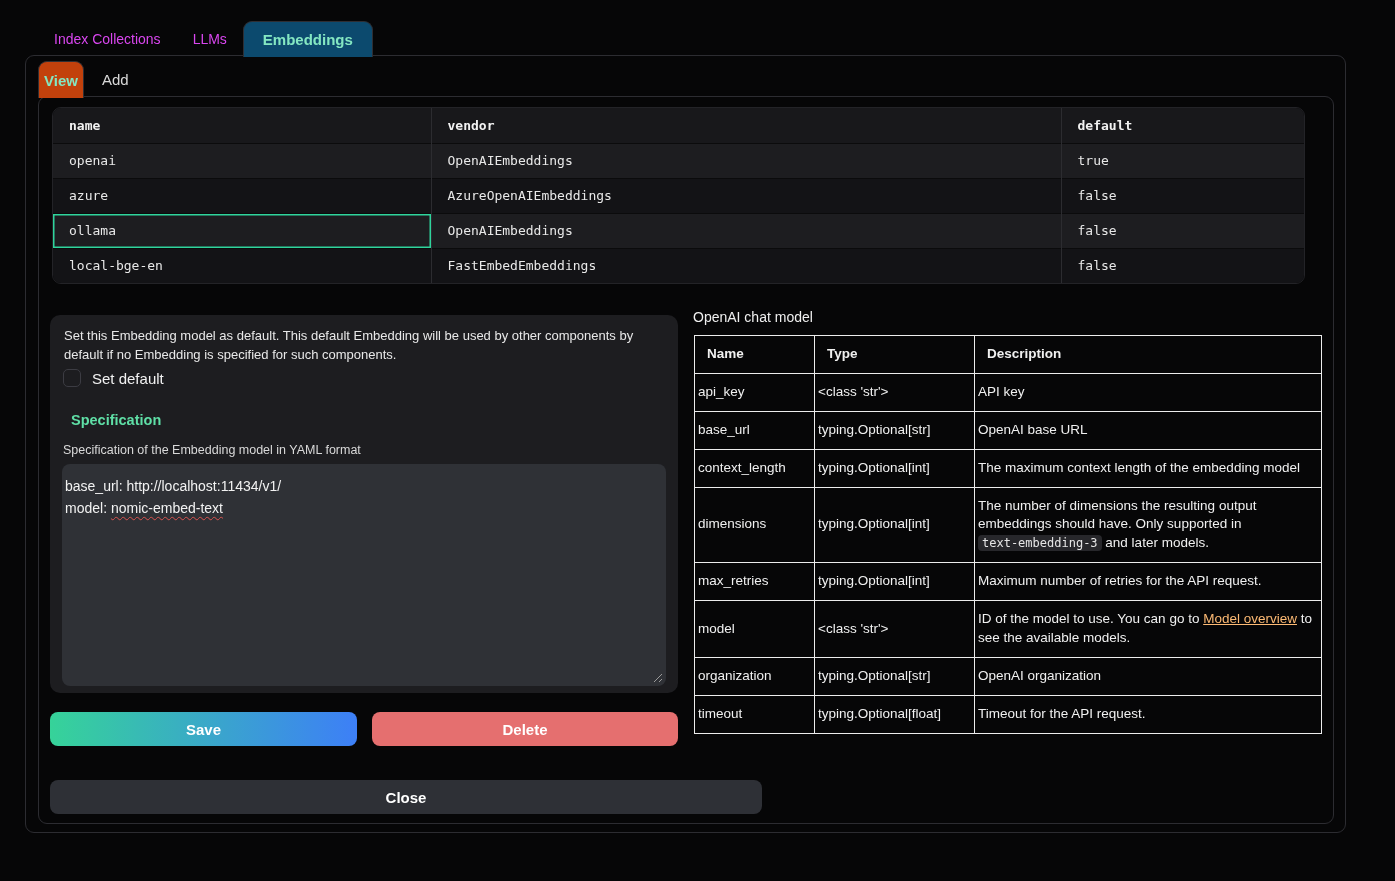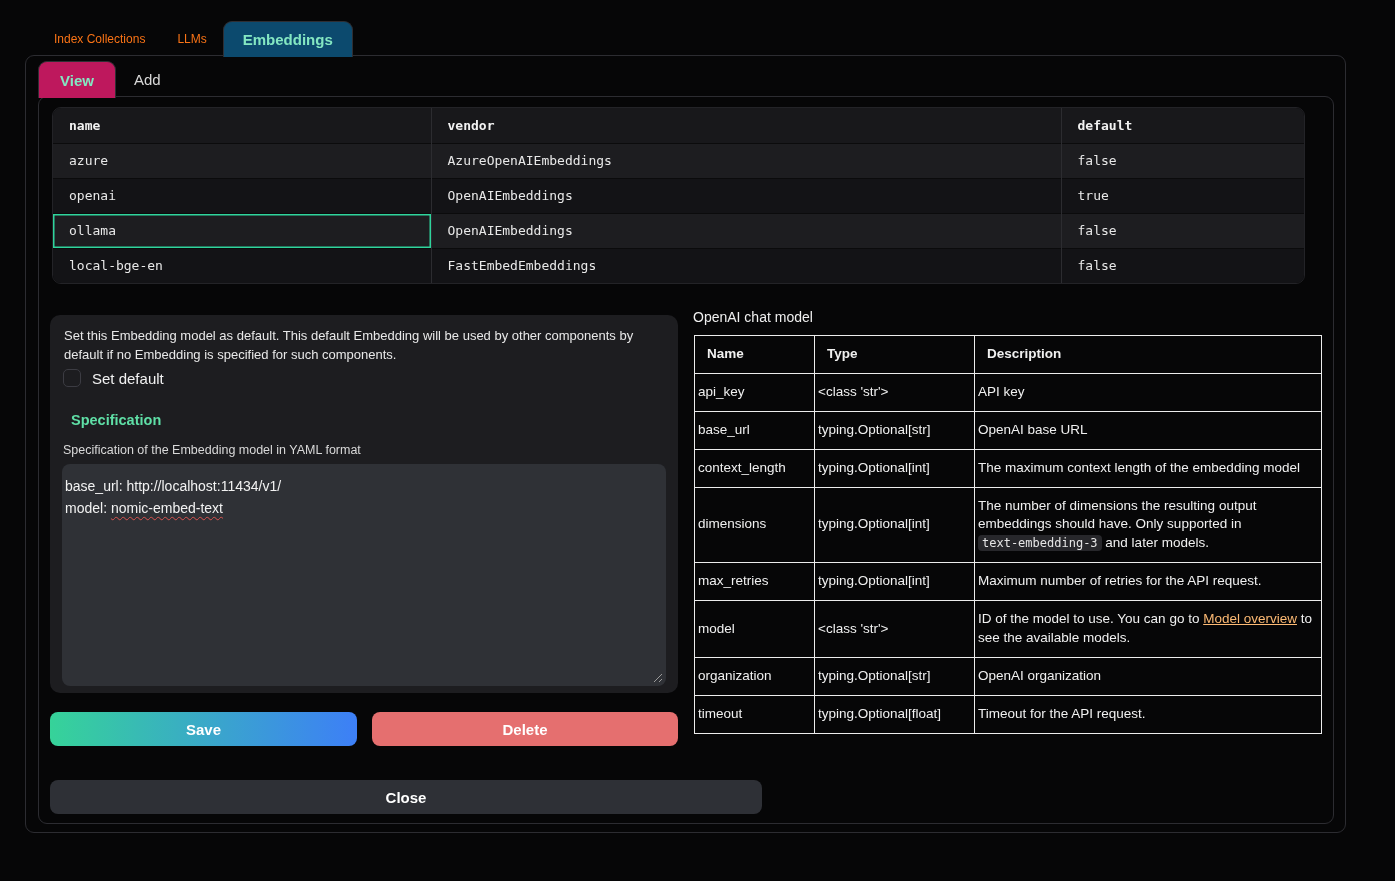--- a/index.html
+++ b/index.html
@@ -1,33 +1,33 @@
 <!DOCTYPE html>
 <html><head>
 <meta charset="utf-8">
 <style>
   * { margin:0; padding:0; box-sizing:border-box; }
   html,body { width:1395px; height:881px; background:#060607; overflow:hidden;
               font-family:"Liberation Sans", sans-serif; color:#e9e9e9; }
 
   
   #top-tabs { position:absolute; left:38px; top:21px; height:35px; display:flex; align-items:stretch; z-index:3; }
-  .tab-label { display:flex; align-items:center; padding:0 16px; font-size:12px; color:#f97316; cursor:default; }
+  .tab-label { display:flex; align-items:center; padding:0 16px; font-size:14px; color:#d946ef; cursor:default; }
   .tab-active-box { display:flex; align-items:center; padding:0 19px; font-size:15px; font-weight:bold;
                     background:#0c4a6e; border:1px solid #2e2e33; border-bottom:none;
                     border-radius:9px 9px 0 0; margin-bottom:-1px; }
 
   
   #outer-panel { position:absolute; left:25px; top:55px; width:1321px; height:778px;
                  border:1px solid #2c2c31; border-radius:9px; z-index:2; }
 
   
   #sub-tabs { position:absolute; left:12px; top:5px; height:36px; display:flex; align-items:stretch; z-index:3; }
-  .subtab-active-box { display:flex; align-items:center; padding:0 21px; font-size:15px; font-weight:bold;
-                       background:#be185d; border:1px solid #2e2e33; border-bottom:none;
+  .subtab-active-box { display:flex; align-items:center; padding:0 5px; font-size:15px; font-weight:bold;
+                       background:#c2410c; border:1px solid #2e2e33; border-bottom:none;
                        border-radius:9px 9px 0 0; margin-bottom:-1px; }
   .subtab-label { display:flex; align-items:center; padding:0 18px; font-size:15px; color:#d8d8d8; }
 
   
   #inner-panel { position:absolute; left:12px; top:40px; width:1296px; height:728px;
                  border:1px solid #2c2c31; border-radius:9px; }
 
   
   #emb-table-wrap { position:absolute; left:13px; top:10px; width:1253px; height:177px;
                     border-radius:9px; overflow:hidden; border:1px solid #232327; }
@@ -112,28 +112,28 @@
           </colgroup>
         <thead>
           <tr>
             <th>name</th>
             <th>vendor</th>
             <th>default</th>
           </tr>
         </thead>
         <tbody id="emb-tbody">
             <tr>
+              <td>openai</td>
+              <td>OpenAIEmbeddings</td>
+              <td>true</td>
+            </tr>
+            <tr>
               <td>azure</td>
               <td>AzureOpenAIEmbeddings</td>
               <td>false</td>
-            </tr>
-            <tr>
-              <td>openai</td>
-              <td>OpenAIEmbeddings</td>
-              <td>true</td>
             </tr>
             <tr>
               <td class="sel-cell">ollama</td>
               <td>OpenAIEmbeddings</td>
               <td>false</td>
             </tr>
             <tr>
               <td>local-bge-en</td>
               <td>FastEmbedEmbeddings</td>
               <td>false</td>

